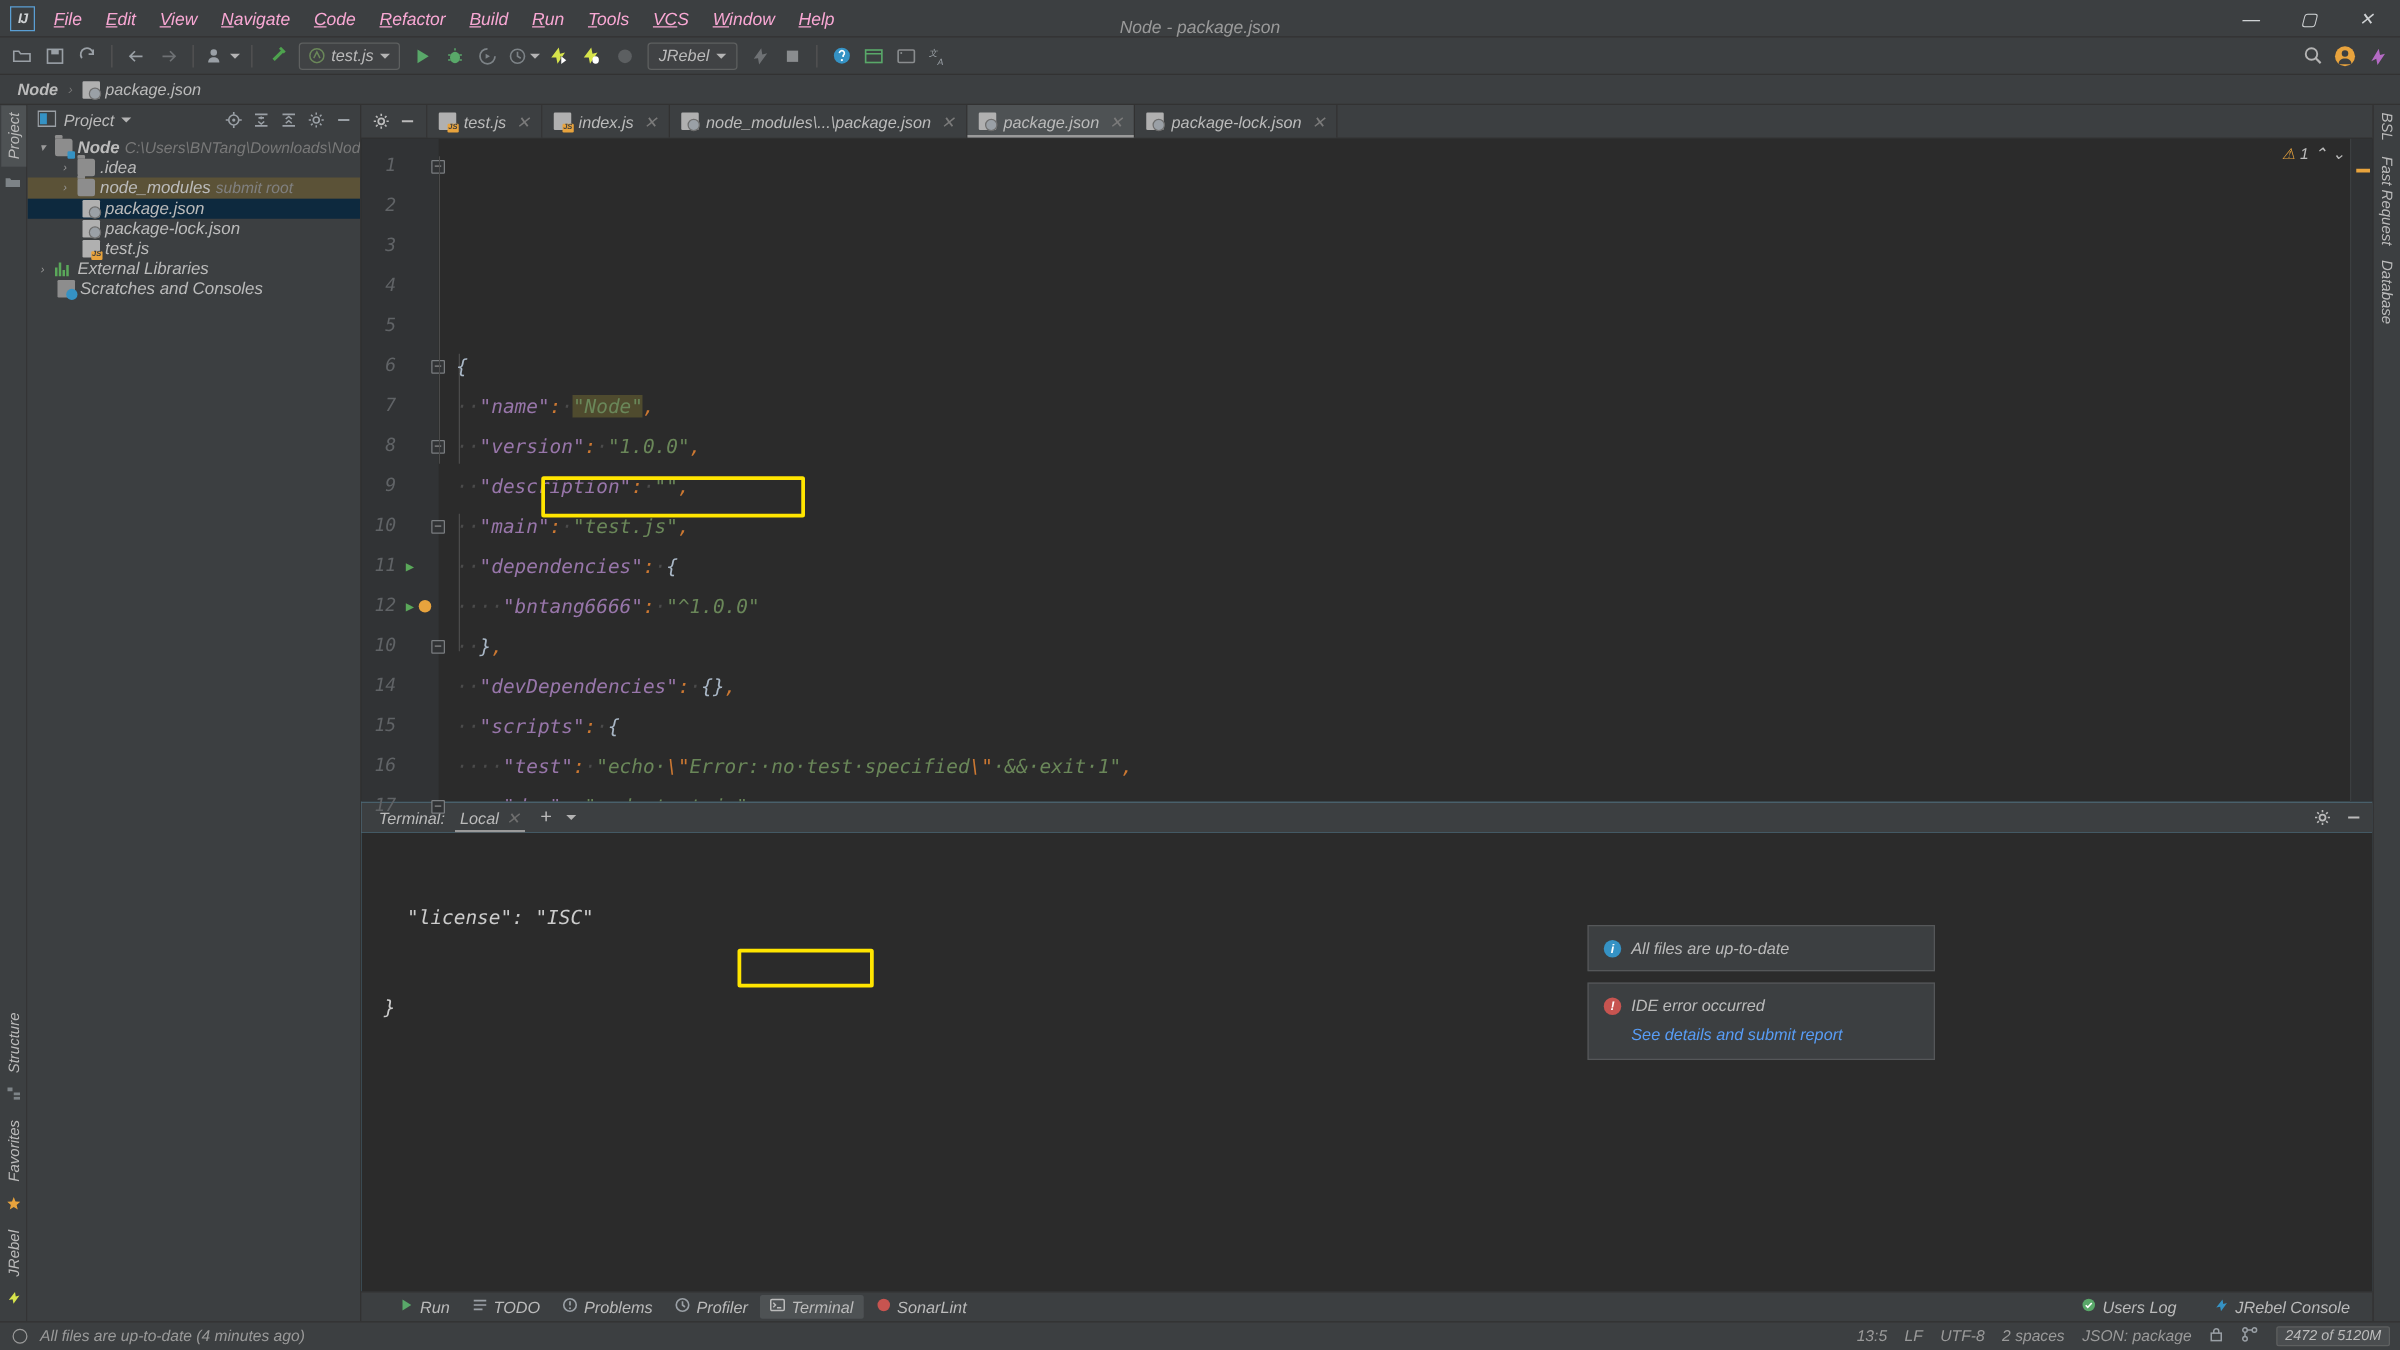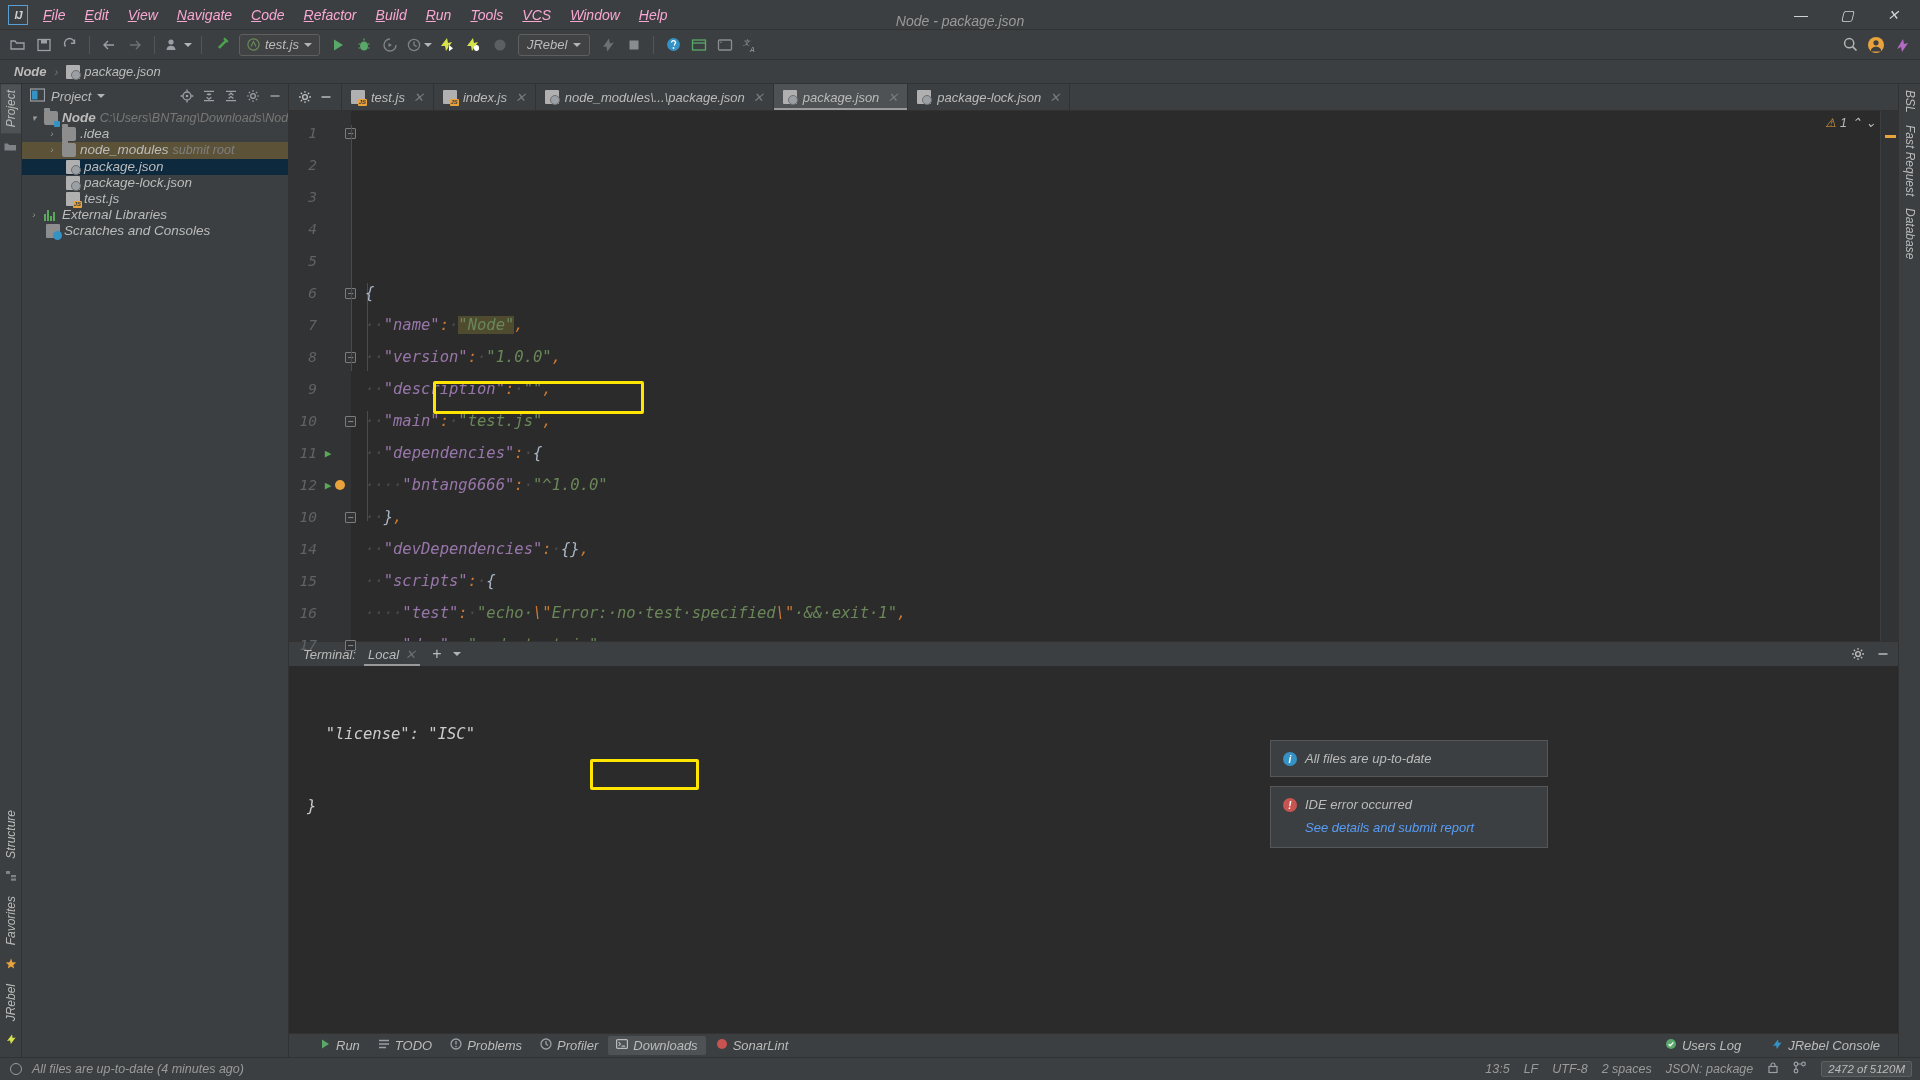--- a/index.html
+++ b/index.html
@@ -762,21 +762,21 @@
                 <circle cx="6" cy="6" r="5" fill="none" stroke="#9aa0a6" stroke-width="1.3"></circle>
                 <path d="M6 3v3l2 1.6" stroke="#9aa0a6" stroke-width="1.3" fill="none"></path>
               </svg></span>
           <span>Profiler</span>
         </div>
         <div class="tw-item active">
           <span><svg width="12" height="12" viewBox="0 0 12 12">
                 <rect x="0.6" y="1.6" width="10.8" height="8.8" rx="1" fill="none" stroke="#bbb" stroke-width="1.2"></rect>
                 <path d="M2.6 4.2 4.4 6 2.6 7.8M5.6 8.2h3.4" stroke="#bbb" stroke-width="1.2" fill="none"></path>
               </svg></span>
-          <span>Downloads</span>
+          <span>Terminal</span>
         </div>
         <div class="tw-item">
           <span><svg width="12" height="12" viewBox="0 0 12 12">
                 <circle cx="6" cy="6" r="5" fill="#c75450"></circle>
               </svg></span>
           <span>SonarLint</span>
         </div>
         <div class="tw-right">
           <div class="tw-item">
             <span><svg width="12" height="12" viewBox="0 0 12 12">

